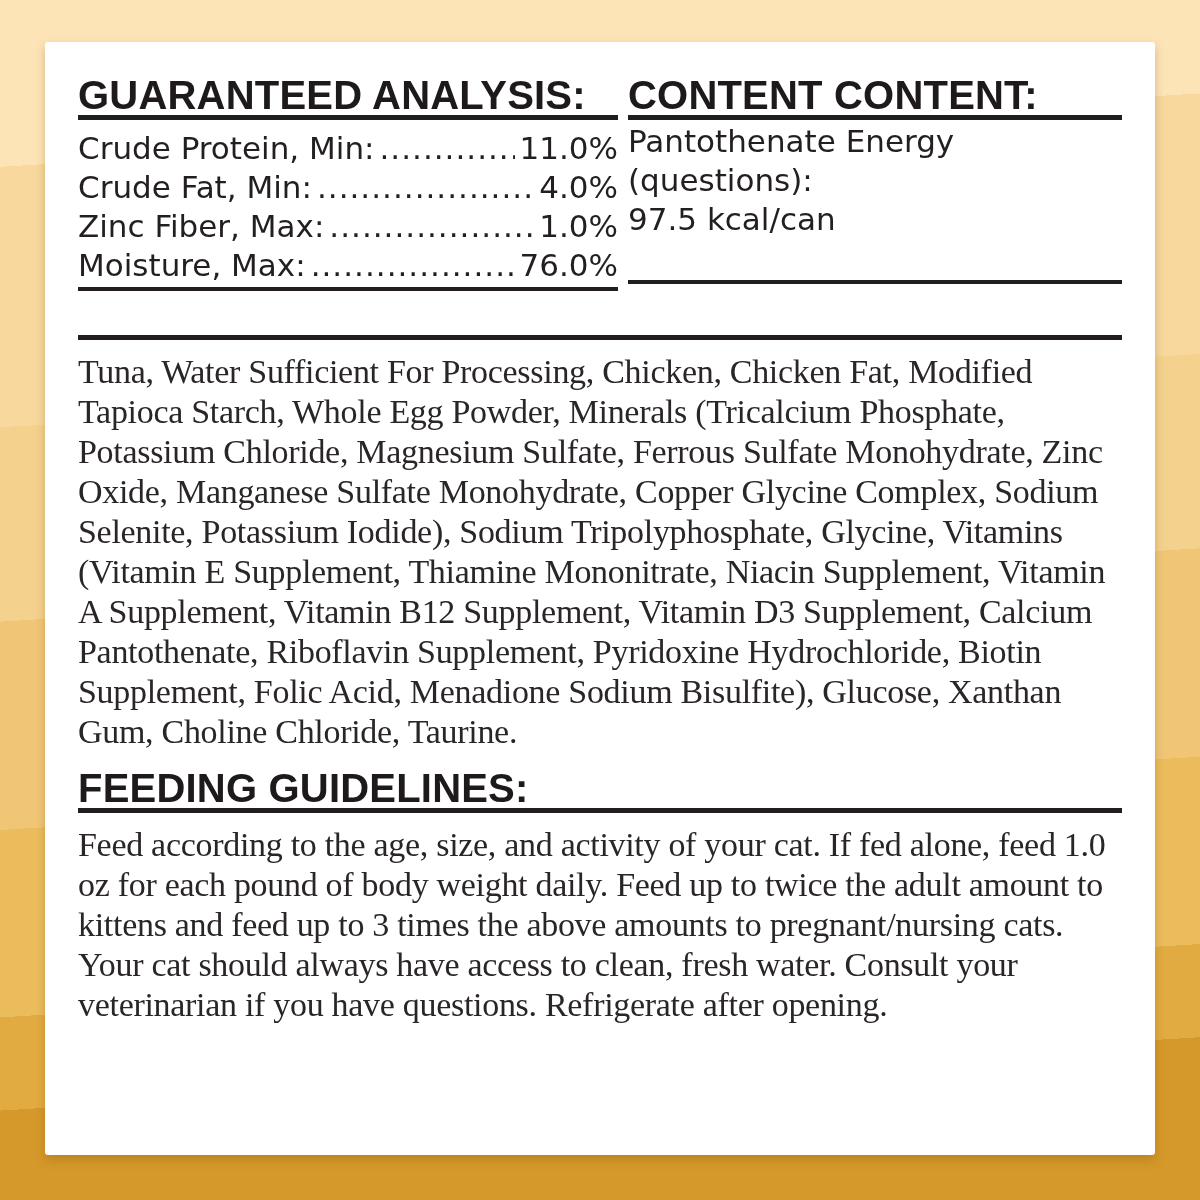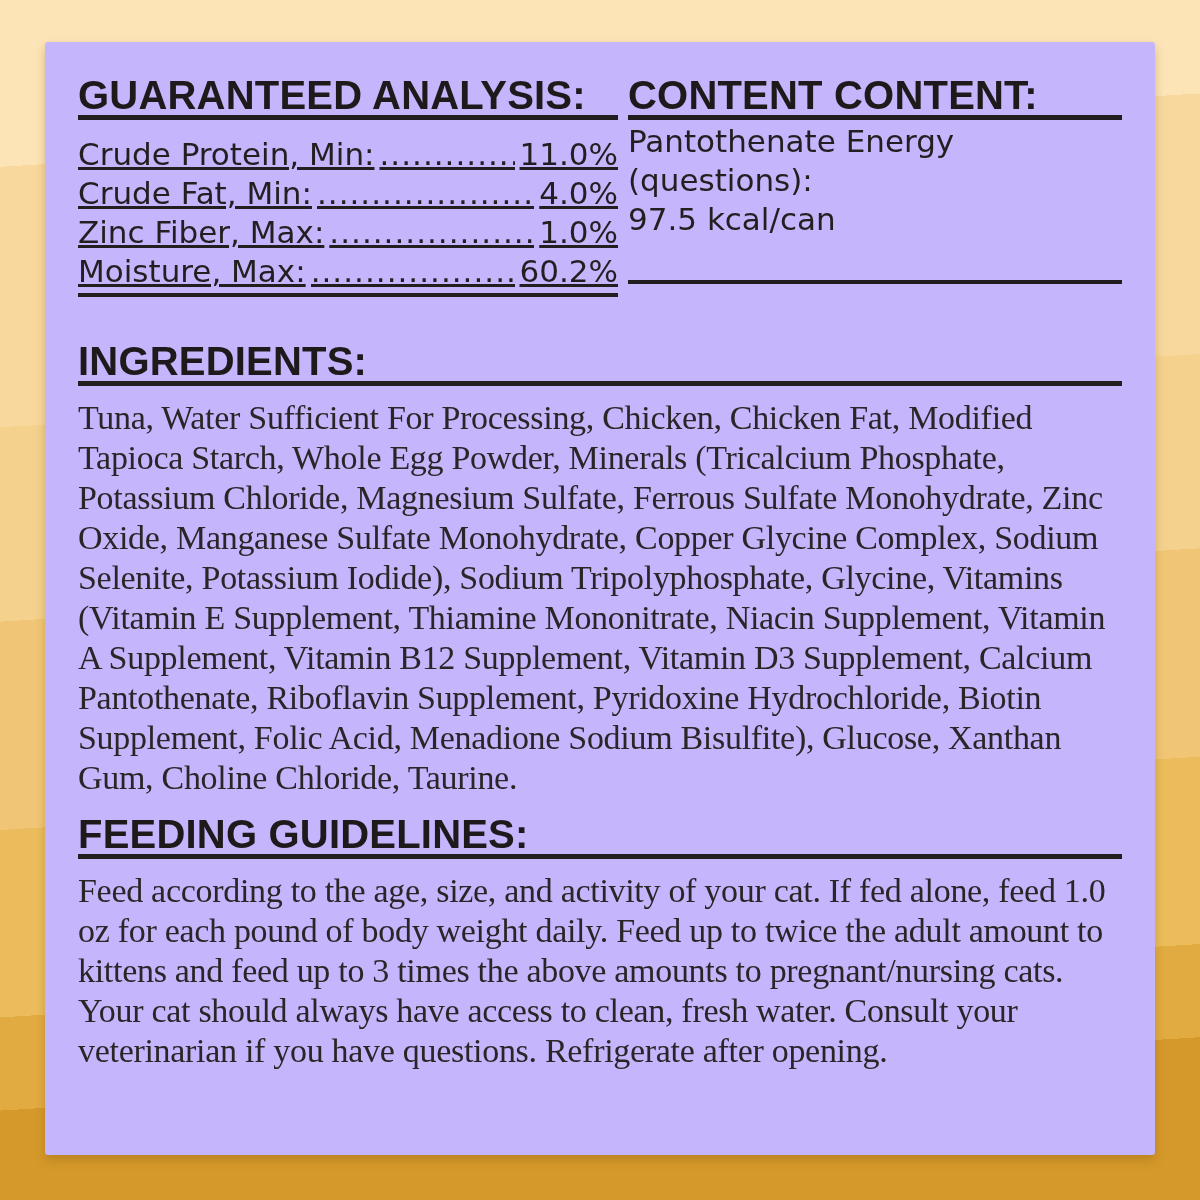--- a/index.html
+++ b/index.html
@@ -22,21 +22,21 @@
       #ebbc5c 943px, #ebbc5c 1130px,
       #e2ab41 1130px, #e2ab41 1223px,
       #d5982a 1223px, #d5982a 1500px
     );
   }
   .panel {
     position: absolute; left: 45px; top: 42px;
     width: 1110px; height: 1113px;
     box-sizing: border-box;
     padding: 33px 33px 0 33px;
-    background: #c4b5fd;
+    background: #ffffff;
     border-radius: 3px;
     box-shadow: 0 5px 10px rgba(130, 85, 20, 0.30);
     color: #231f20;
   }
   .section-title {
     margin: 0;
     font-family: "Liberation Sans", sans-serif;
     font-weight: 700;
     font-size: 40px;
     line-height: 40px;
@@ -50,21 +50,21 @@
 
   .top-row { display: flex; gap: 10px; }
   .col-ga  { width: 540px; }
   .col-cal { width: 494px; }
 
   .stat-font {
     font-family: "DejaVu Sans", sans-serif;
     font-size: 31px;
     color: #231f20;
   }
-  .ga-rows { margin-top: 15px; height: 156px; text-decoration: underline; }
+  .ga-rows { margin-top: 9px; height: 156px; }
   .ga-row {
     display: flex; align-items: baseline;
     line-height: 39px; white-space: nowrap;
   }
   .ga-label { flex: 0 0 auto; }
   .dots {
     flex: 1 1 auto; overflow: hidden; white-space: nowrap;
     margin: 0 5px; letter-spacing: 1px;
   }
   .dots::after {
@@ -110,41 +110,40 @@
           <span class="ga-value">4.0%</span>
         </div>
         <div class="ga-row">
           <span class="ga-label">Zinc Fiber, Max:</span>
           <span class="dots"></span>
           <span class="ga-value">1.0%</span>
         </div>
         <div class="ga-row">
           <span class="ga-label">Moisture, Max:</span>
           <span class="dots"></span>
-          <span class="ga-value">60.2%</span>
+          <span class="ga-value">76.0%</span>
         </div>
       </div>
       <div class="rule rule-thin"></div>
     </section>
 
     <section class="col-cal">
       <h2 class="section-title">CONTENT CONTENT:</h2>
       <div class="rule rule-thick"></div>
       <div class="cal-lines stat-font">
         <div class="cal-line">Pantothenate Energy</div>
         <div class="cal-line">(questions):</div>
         <div class="cal-line">97.5 kcal/can</div>
       </div>
       <div class="rule rule-thin"></div>
     </section>
 
   </div>
 
   <section class="ingredients-section">
-    <h2 class="section-title">INGREDIENTS:</h2>
     <div class="rule rule-thick"></div>
     <p class="body-text">Tuna, Water Sufficient For Processing, Chicken, Chicken Fat, Modified Tapioca Starch, Whole Egg Powder, Minerals (Tricalcium Phosphate, Potassium Chloride, Magnesium Sulfate, Ferrous Sulfate Monohydrate, Zinc Oxide, Manganese Sulfate Monohydrate, Copper Glycine Complex, Sodium Selenite, Potassium Iodide), Sodium Tripolyphosphate, Glycine, Vitamins (Vitamin E Supplement, Thiamine Mononitrate, Niacin Supplement, Vitamin A Supplement, Vitamin B12 Supplement, Vitamin D3 Supplement, Calcium Pantothenate, Riboflavin Supplement, Pyridoxine Hydrochloride, Biotin Supplement, Folic Acid, Menadione Sodium Bisulfite), Glucose, Xanthan Gum, Choline Chloride, Taurine.</p>
   </section>
 
   <section class="feeding-section">
     <h2 class="section-title">FEEDING GUIDELINES:</h2>
     <div class="rule rule-thick"></div>
     <p class="body-text">Feed according to the age, size, and activity of your cat. If fed alone, feed 1.0 oz for each pound of body weight daily. Feed up to twice the adult amount to kittens and feed up to 3 times the above amounts to pregnant/nursing cats. Your cat should always have access to clean, fresh water. Consult your veterinarian if you have questions. Refrigerate after opening.</p>
   </section>
 

